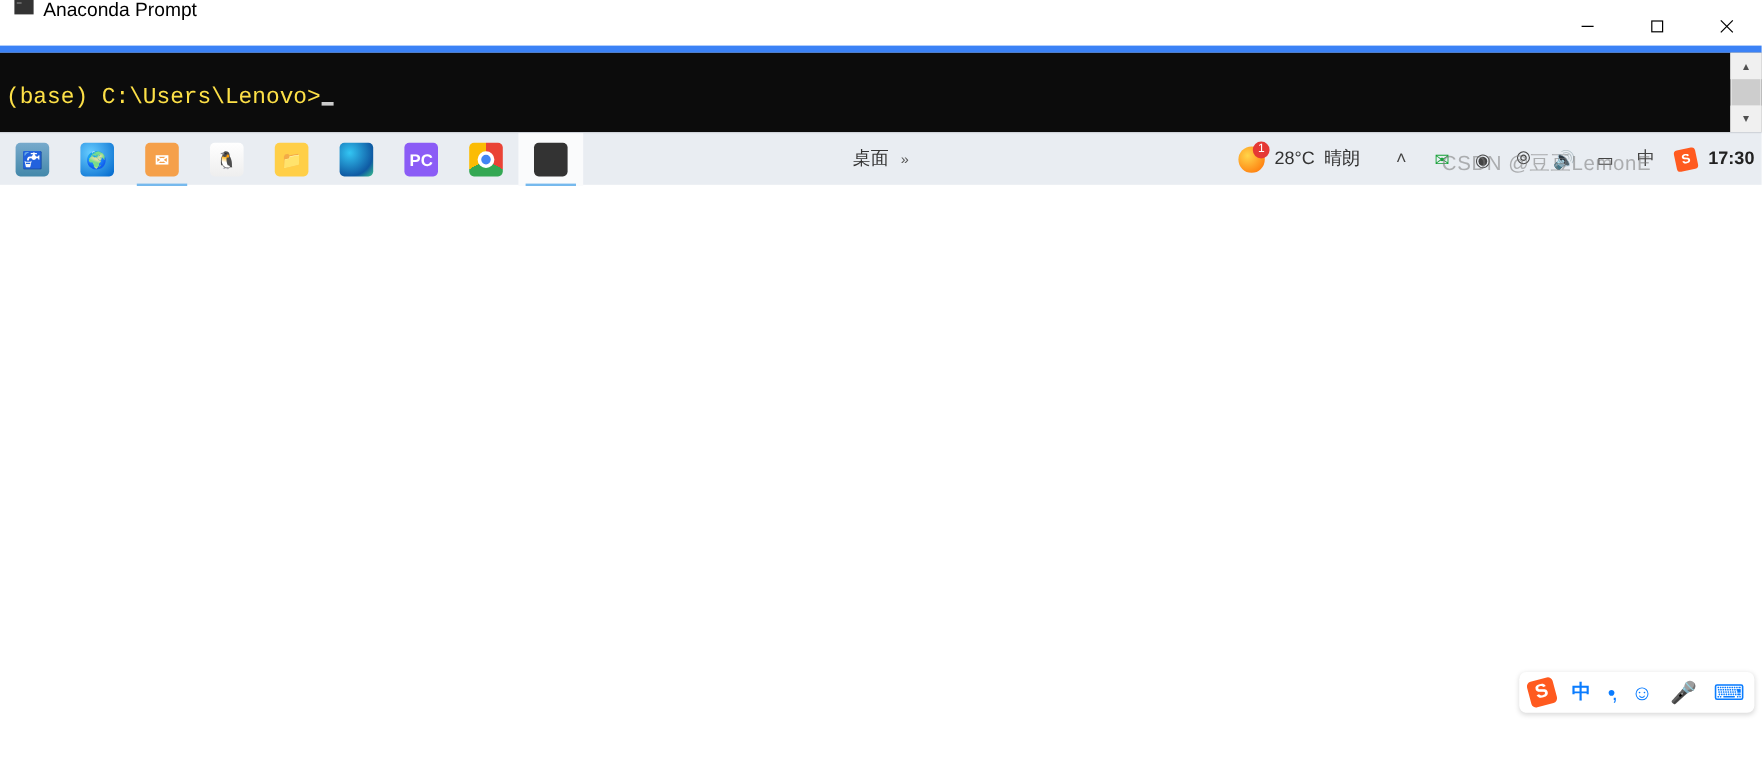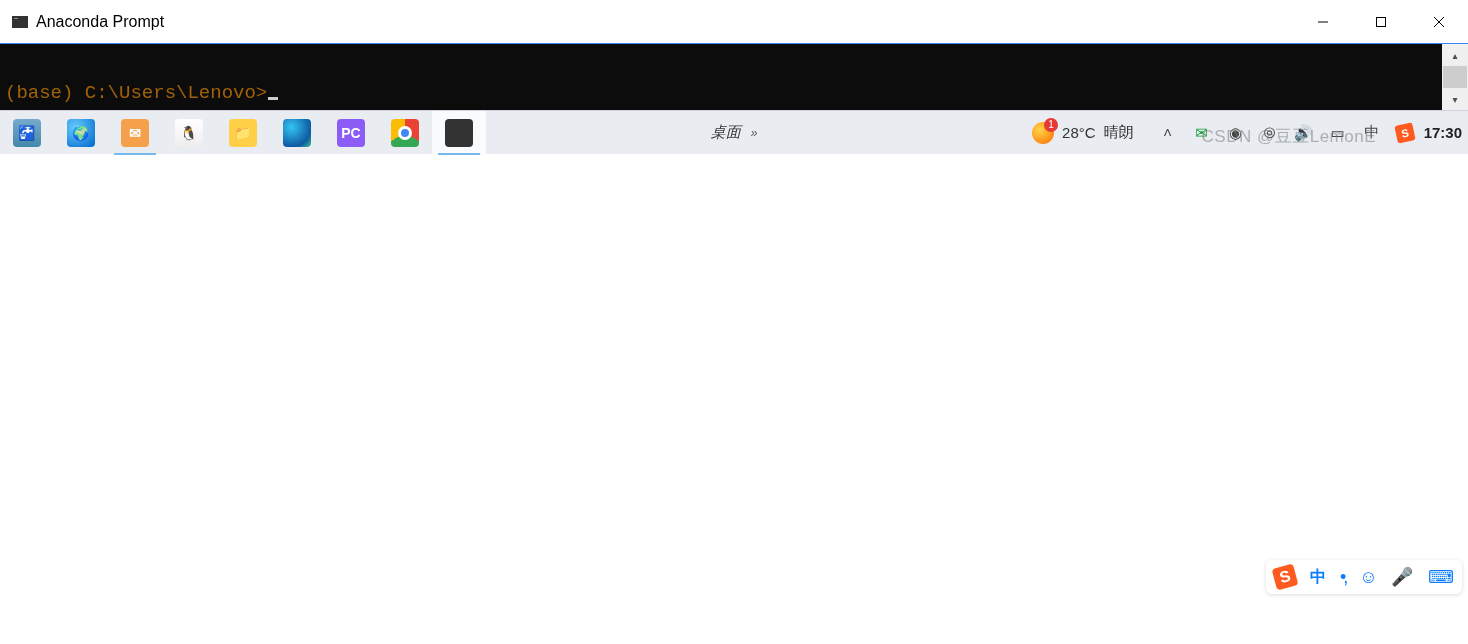--- a/index.html
+++ b/index.html
@@ -14,22 +14,21 @@
       overflow: hidden;
       display: flex;
       flex-direction: column;
       background: #fff;
     }
     
     .titlebar {
       height: 44px;
       background: #ffffff;
       display: flex;
-      align-items: center;
-      border-bottom: 1px solid #3b82f6;
+      border-bottom: 6px solid #3b82f6;
       flex-shrink: 0;
     }
     .titlebar-icon {
       width: 16px;
       height: 12px;
       background: #333333;
       margin: 0 8px 0 12px;
       position: relative;
     }
     .titlebar-icon::after{
@@ -58,22 +57,22 @@
     
     .terminal-wrap {
       flex: 1;
       display: flex;
       flex-direction: row;
       background: #0c0c0c;
       min-height: 0;
     }
     .terminal {
       flex: 1;
-      padding: 39px 5px 5px 5px;
-      color: #a16207;
+      padding: 27px 5px 5px 5px;
+      color: #fde047;
       font-family: Consolas, "Courier New", monospace;
       font-size: 19px;
       line-height: 1.1;
       white-space: pre;
       overflow: hidden;
     }
     .prompt-line { display: inline; }
     .cursor {
       display: inline-block;
       width: 10px;
@@ -192,21 +191,20 @@
       position: absolute;
       left: 50%;
       top: 0;
       transform: translateX(-50%);
       height: 100%;
       display: flex;
       align-items: center;
       gap: 10px;
       color: #333;
       font-size: 15px;
-      font-style: italic;
     }
     .tb-chevrons { font-size: 12px; color: #555; }
     .taskbar-right {
       margin-left: auto;
       display: flex;
       align-items: center;
       height: 100%;
       gap: 4px;
       padding-right: 6px;
       color: #333;

